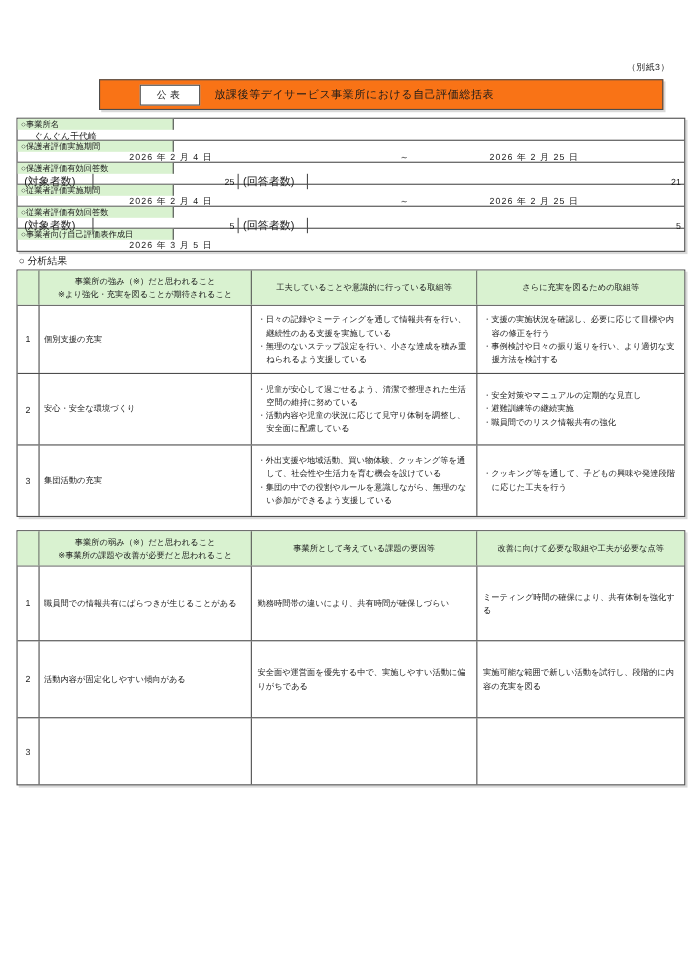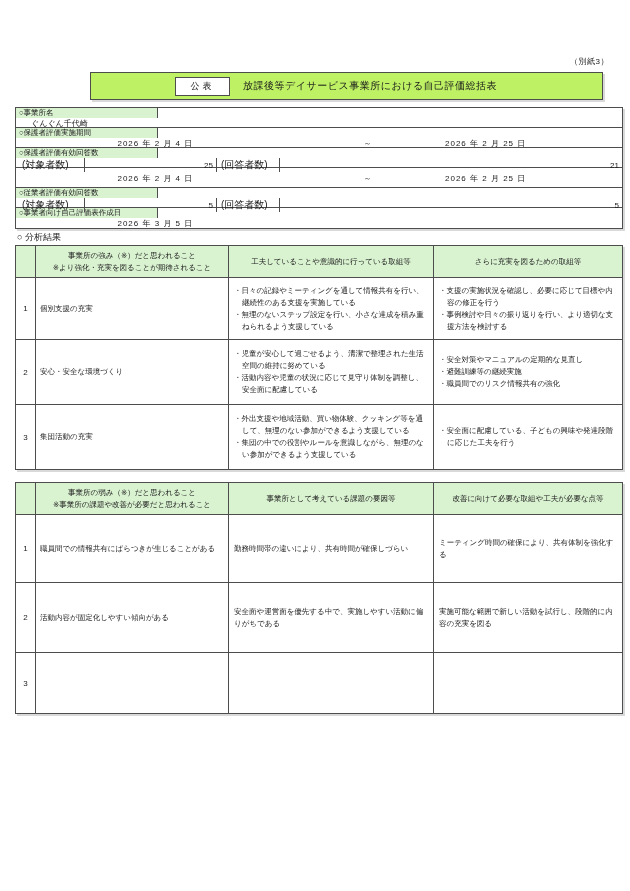--- a/index.html
+++ b/index.html
@@ -10,24 +10,23 @@
     font-family:"Liberation Sans","DejaVu Sans",sans-serif;
     color:#1a1a1a;
     overflow:hidden;
   }
   :root { --green:#d9f2d0; --bd:#4d4d4d; }
 
   .sheet-note { position:absolute; top:56px; left:570px; font-size:8px; letter-spacing:0.5px; }
 
   .title-box {
     position:absolute; left:90px; top:72px; width:513px; height:28px;
-    border:1px solid var(--bd); background:#bef264;
+    border:1px solid var(--bd); background:#f97316;
     display:flex; align-items:center;
     box-shadow:2px 2px 0 rgba(185,185,185,0.55);
-    padding-left:48px;
   }
   .publish-box {
     margin-left:36px; width:55px; height:19px; border:1px solid var(--bd);
     display:flex; align-items:center; justify-content:center;
     font-size:9px; letter-spacing:3px; background:#fff;
   }
   .main-title { margin-left:13px; font-size:10px; letter-spacing:0.5px; }
 
   
   .info-table {
@@ -103,20 +102,21 @@
   <div class="info-row">
     <div class="info-label">○保護者評価有効回答数</div>
     <div class="info-content">
       <div class="sub-cell sc-tlabel">(対象者数)</div>
       <div class="sub-cell sc-num1">25</div>
       <div class="sub-cell sc-rlabel">(回答者数)</div>
       <div class="sub-cell sc-num2">21</div>
     </div>
   </div>
   <div class="info-row">
+    <div class="info-label">○従業者評価実施期間</div>
     <div class="info-content">
       <span class="pos-span p-start">2026 年 2 月 4 日</span>
       <span class="pos-span p-tilde">～</span>
       <span class="pos-span p-end">2026 年 2 月 25 日</span>
     </div>
   </div>
   <div class="info-row">
     <div class="info-label">○従業者評価有効回答数</div>
     <div class="info-content">
       <div class="sub-cell sc-tlabel">(対象者数)</div>
@@ -167,25 +167,25 @@
     <div class="cell c-c">
         <div class="bullet">・安全対策やマニュアルの定期的な見直し</div>
         <div class="bullet">・避難訓練等の継続実施</div>
         <div class="bullet">・職員間でのリスク情報共有の強化</div>
       </div>
   </div>
   <div class="t-row" style="height:64px">
     <div class="cell c-no">3</div>
     <div class="cell c-a">集団活動の充実</div>
     <div class="cell c-b">
-        <div class="bullet">・外出支援や地域活動、買い物体験、クッキング等を通して、無理のない参加ができるよう支援している</div>
+        <div class="bullet">・外出支援や地域活動、買い物体験、クッキング等を通して、社会性や生活力を育む機会を設けている</div>
         <div class="bullet">・集団の中での役割やルールを意識しながら、無理のない参加ができるよう支援している</div>
       </div>
     <div class="cell c-c">
-        <div class="bullet">・安全面に配慮している、子どもの興味や発達段階に応じた工夫を行う</div>
+        <div class="bullet">・クッキング等を通して、子どもの興味や発達段階に応じた工夫を行う</div>
       </div>
   </div>
 </div>
 
 <div class="eval-table t2">
   <div class="t-row" style="height:32px">
     <div class="cell c-no h-cell"></div>
     <div class="cell c-a h-cell">
       <span>事業所の弱み（※）だと思われること</span>
       <span>※事業所の課題や改善が必要だと思われること</span>

